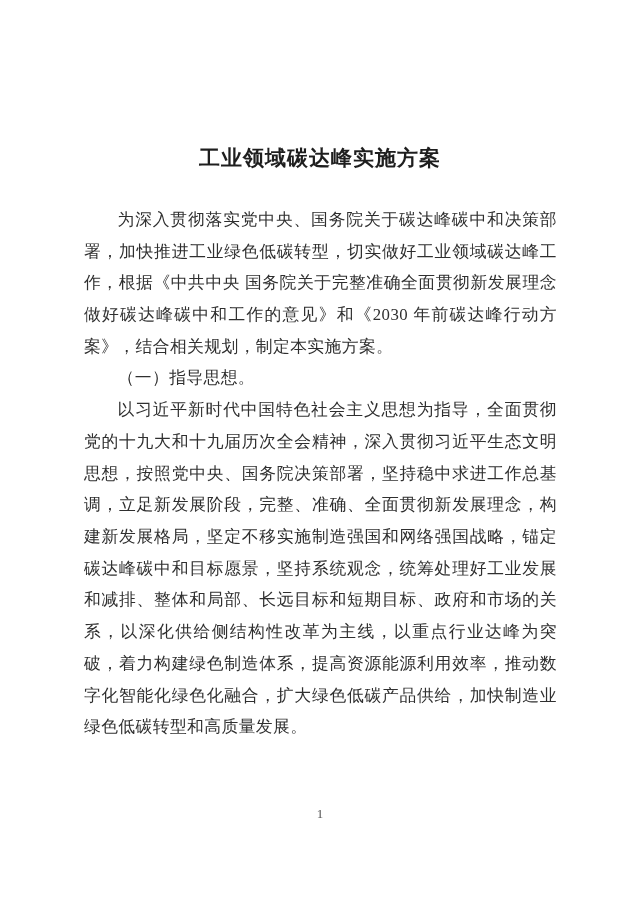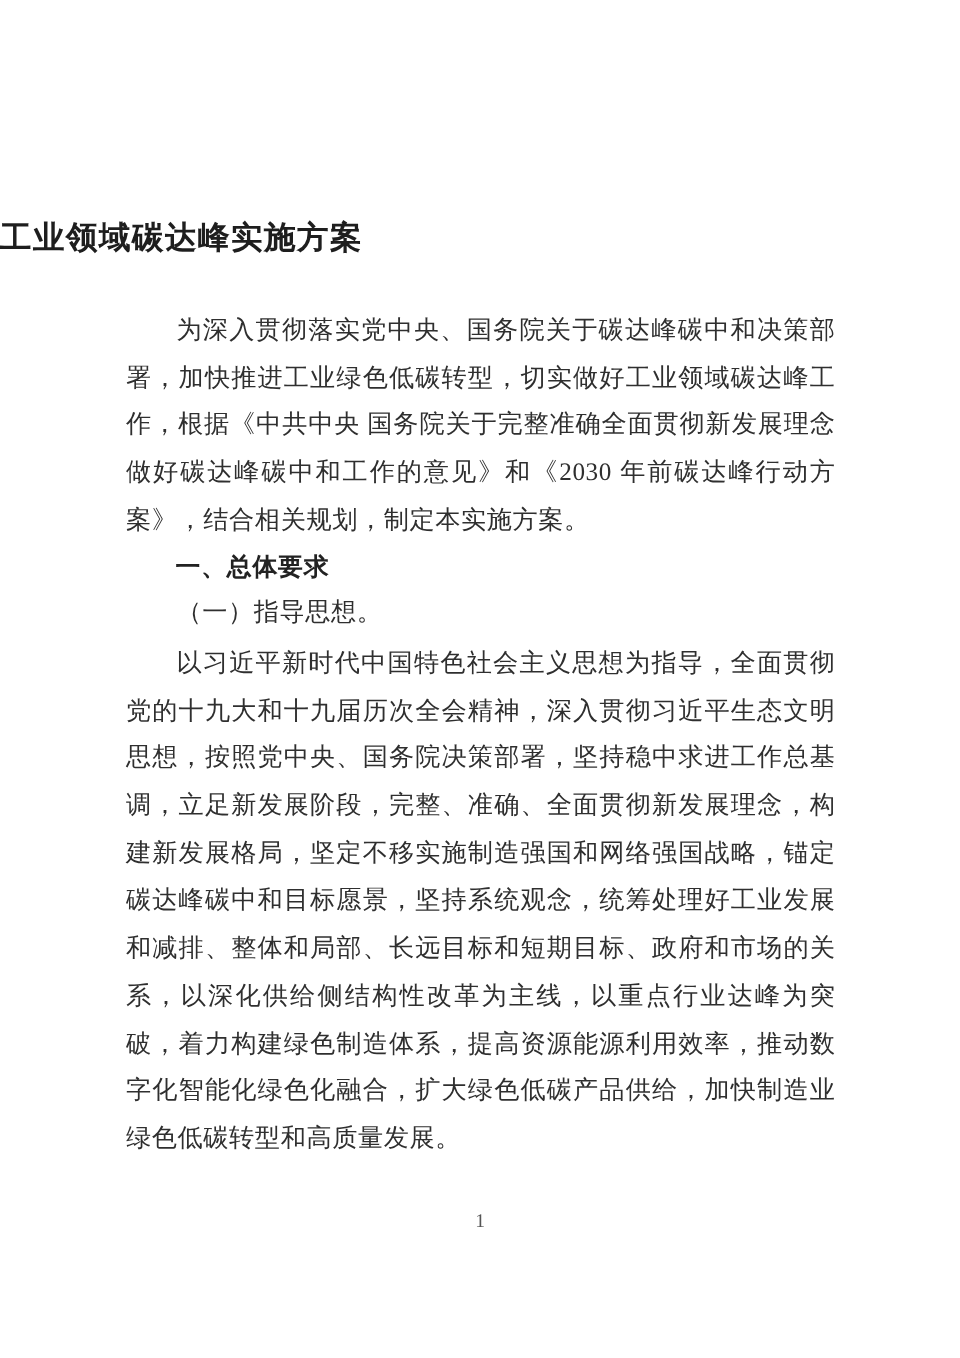--- a/index.html
+++ b/index.html
@@ -12,20 +12,21 @@
     width: 640px;
     height: 905px;
     background: #ffffff;
     overflow: hidden;
     font-family: "Liberation Serif", "DejaVu Serif", serif;
     color: #2f2f2f;
   }
   .doc-title {
     margin: 0;
     padding-top: 145px;
+    text-align: center;
     font-size: 21px;
     line-height: 26px;
     font-weight: bold;
     color: #1e1e1e;
     letter-spacing: 1px;
     font-family: "Liberation Serif", "DejaVu Serif", serif;
   }
   .content {
     margin: 33px 35px 0 84px;
     width: 473px;
@@ -72,21 +73,20 @@
 <body>
 
 <div class="page">
 
   <h1 class="doc-title">工业领域碳达峰实施方案</h1>
 
   <div class="content">
 
     <p>为深入贯彻落实党中央、国务院关于碳达峰碳中和决策部署，加快推进工业绿色低碳转型，切实做好工业领域碳达峰工作，根据《中共中央 国务院关于完整准确全面贯彻新发展理念做好碳达峰碳中和工作的意见》和《2030 年前碳达峰行动方案》，结合相关规划，制定本实施方案。</p>
 
-    <p class="heading-1">一、总体要求</p>
 
     <p class="heading-2">（一）指导思想。</p>
 
     <p>以习近平新时代中国特色社会主义思想为指导，全面贯彻党的十九大和十九届历次全会精神，深入贯彻习近平生态文明思想，按照党中央、国务院决策部署，坚持稳中求进工作总基调，立足新发展阶段，完整、准确、全面贯彻新发展理念，构建新发展格局，坚定不移实施制造强国和网络强国战略，锚定碳达峰碳中和目标愿景，坚持系统观念，统筹处理好工业发展和减排、整体和局部、长远目标和短期目标、政府和市场的关系，以深化供给侧结构性改革为主线，以重点行业达峰为突破，着力构建绿色制造体系，提高资源能源利用效率，推动数字化智能化绿色化融合，扩大绿色低碳产品供给，加快制造业绿色低碳转型和高质量发展。</p>
 
   </div>
 
   <div class="page-number">1</div>
 
 </div>

